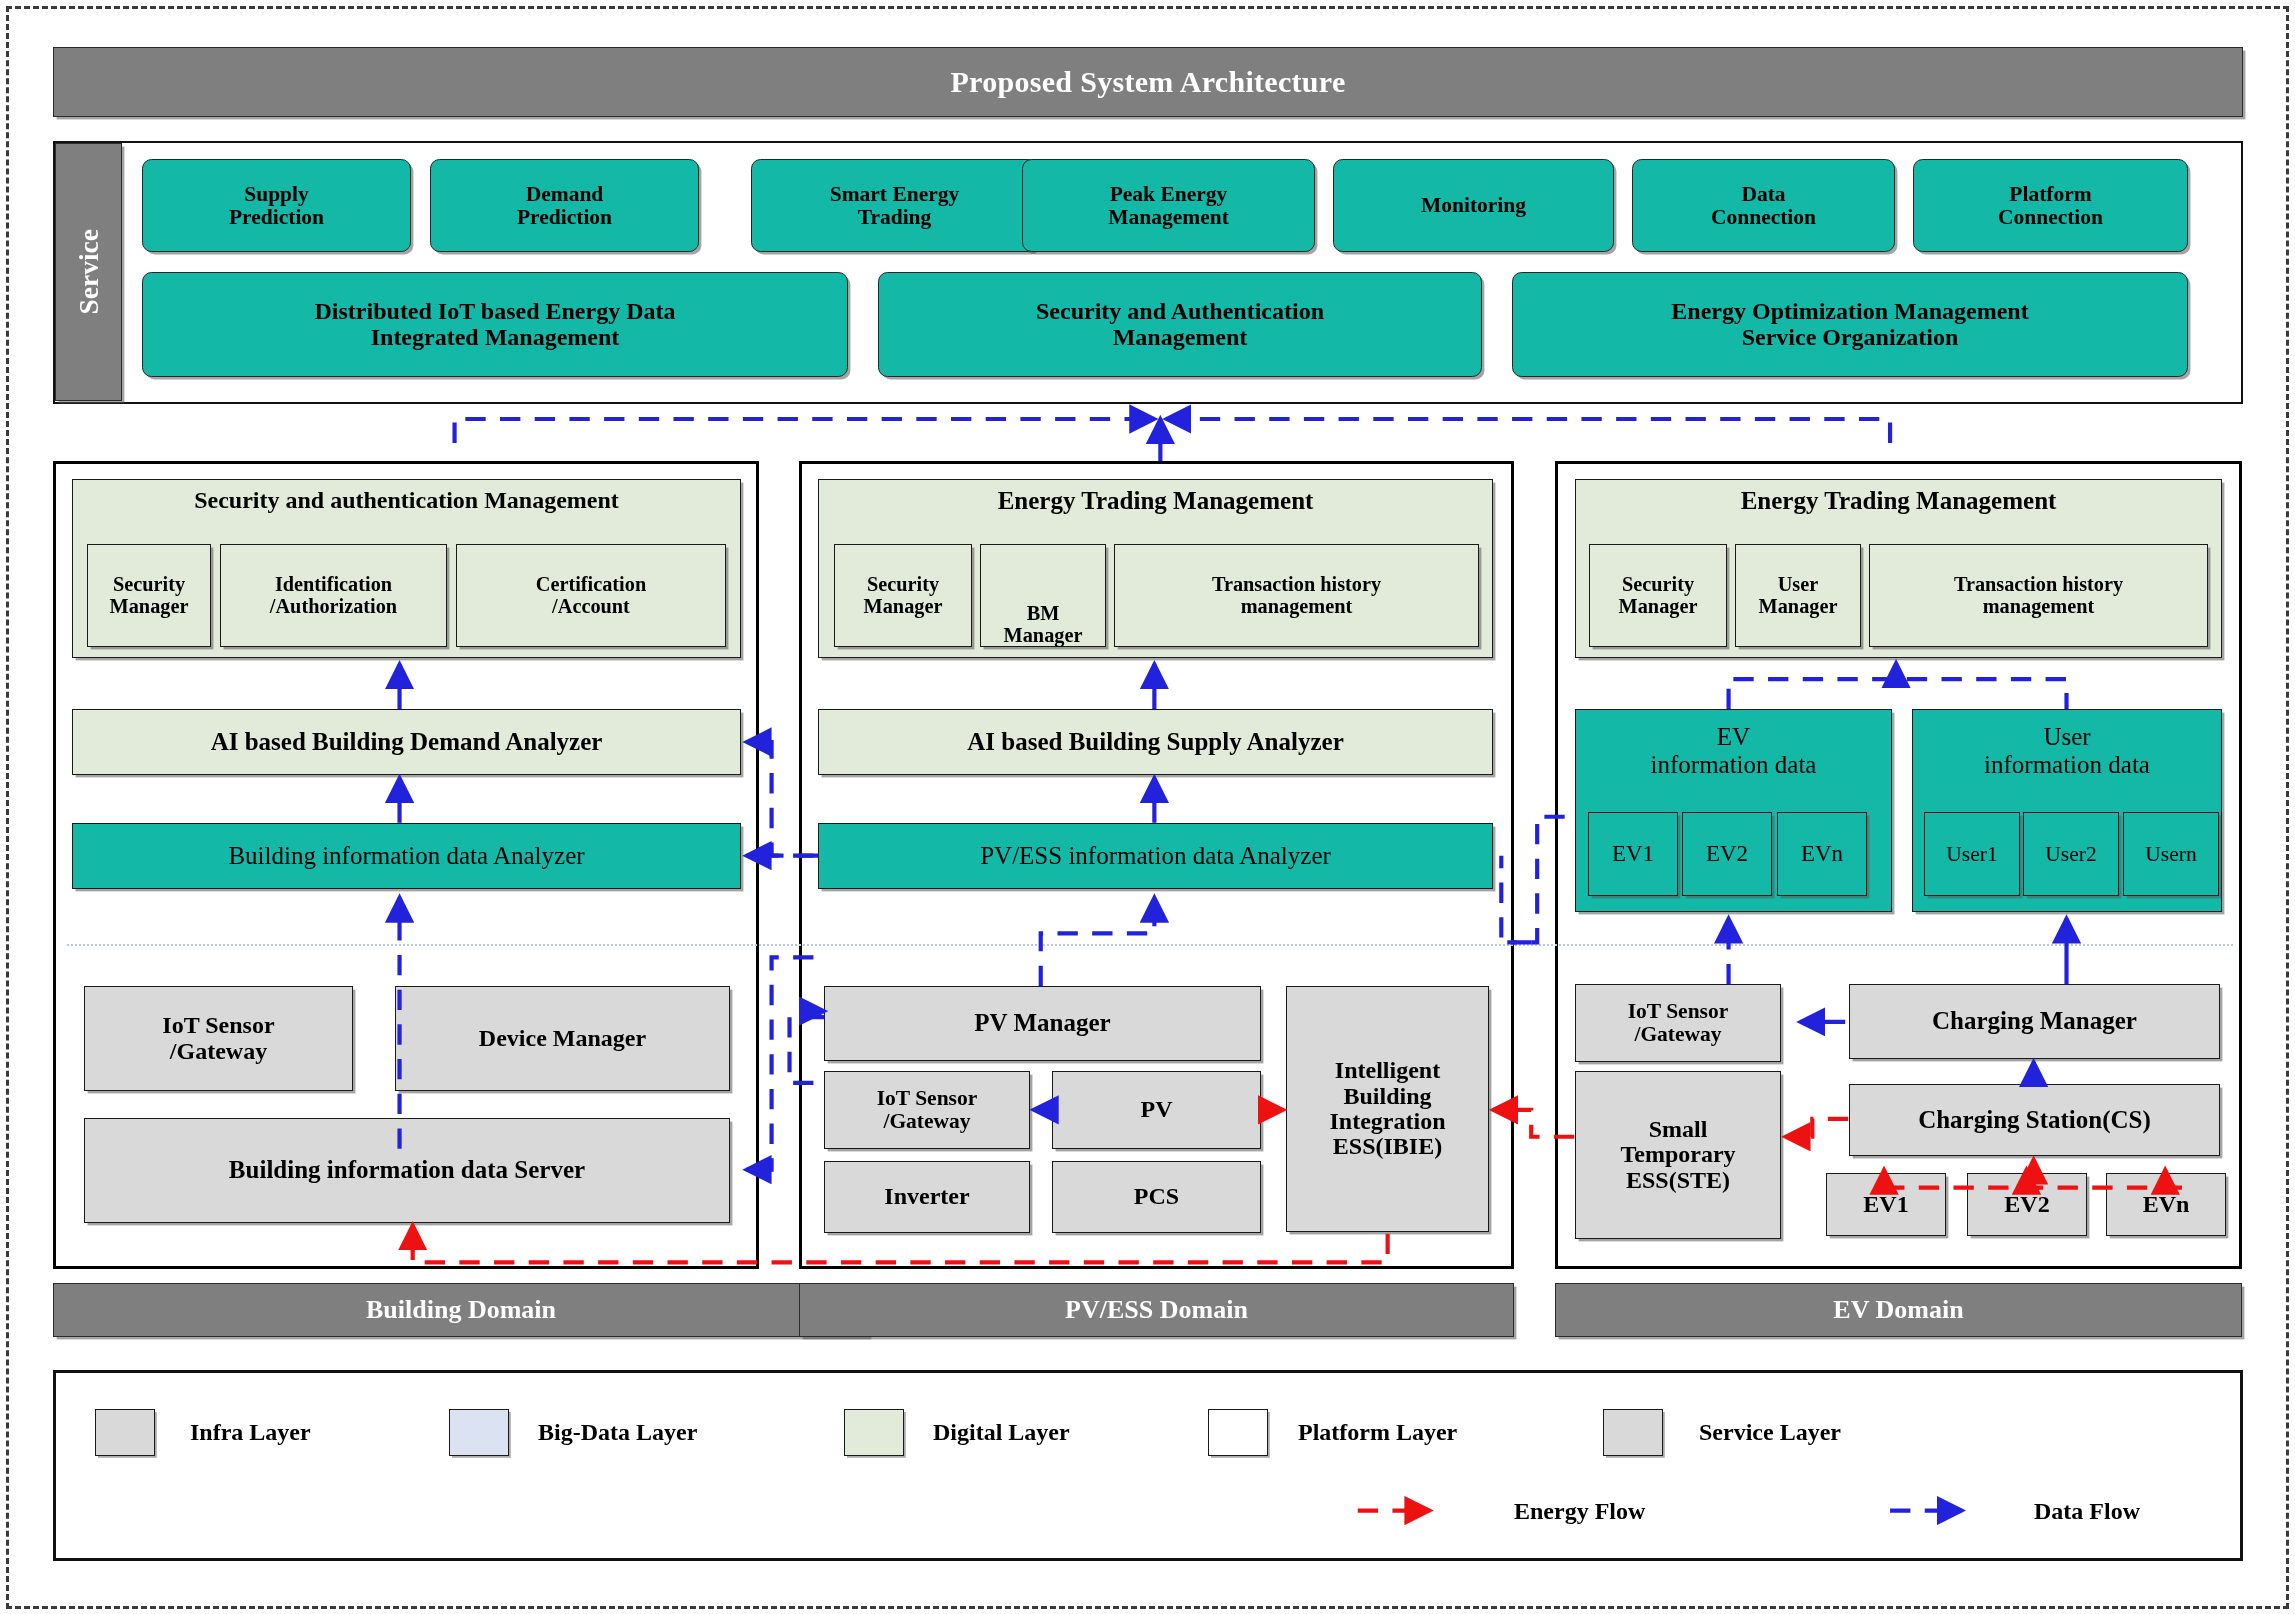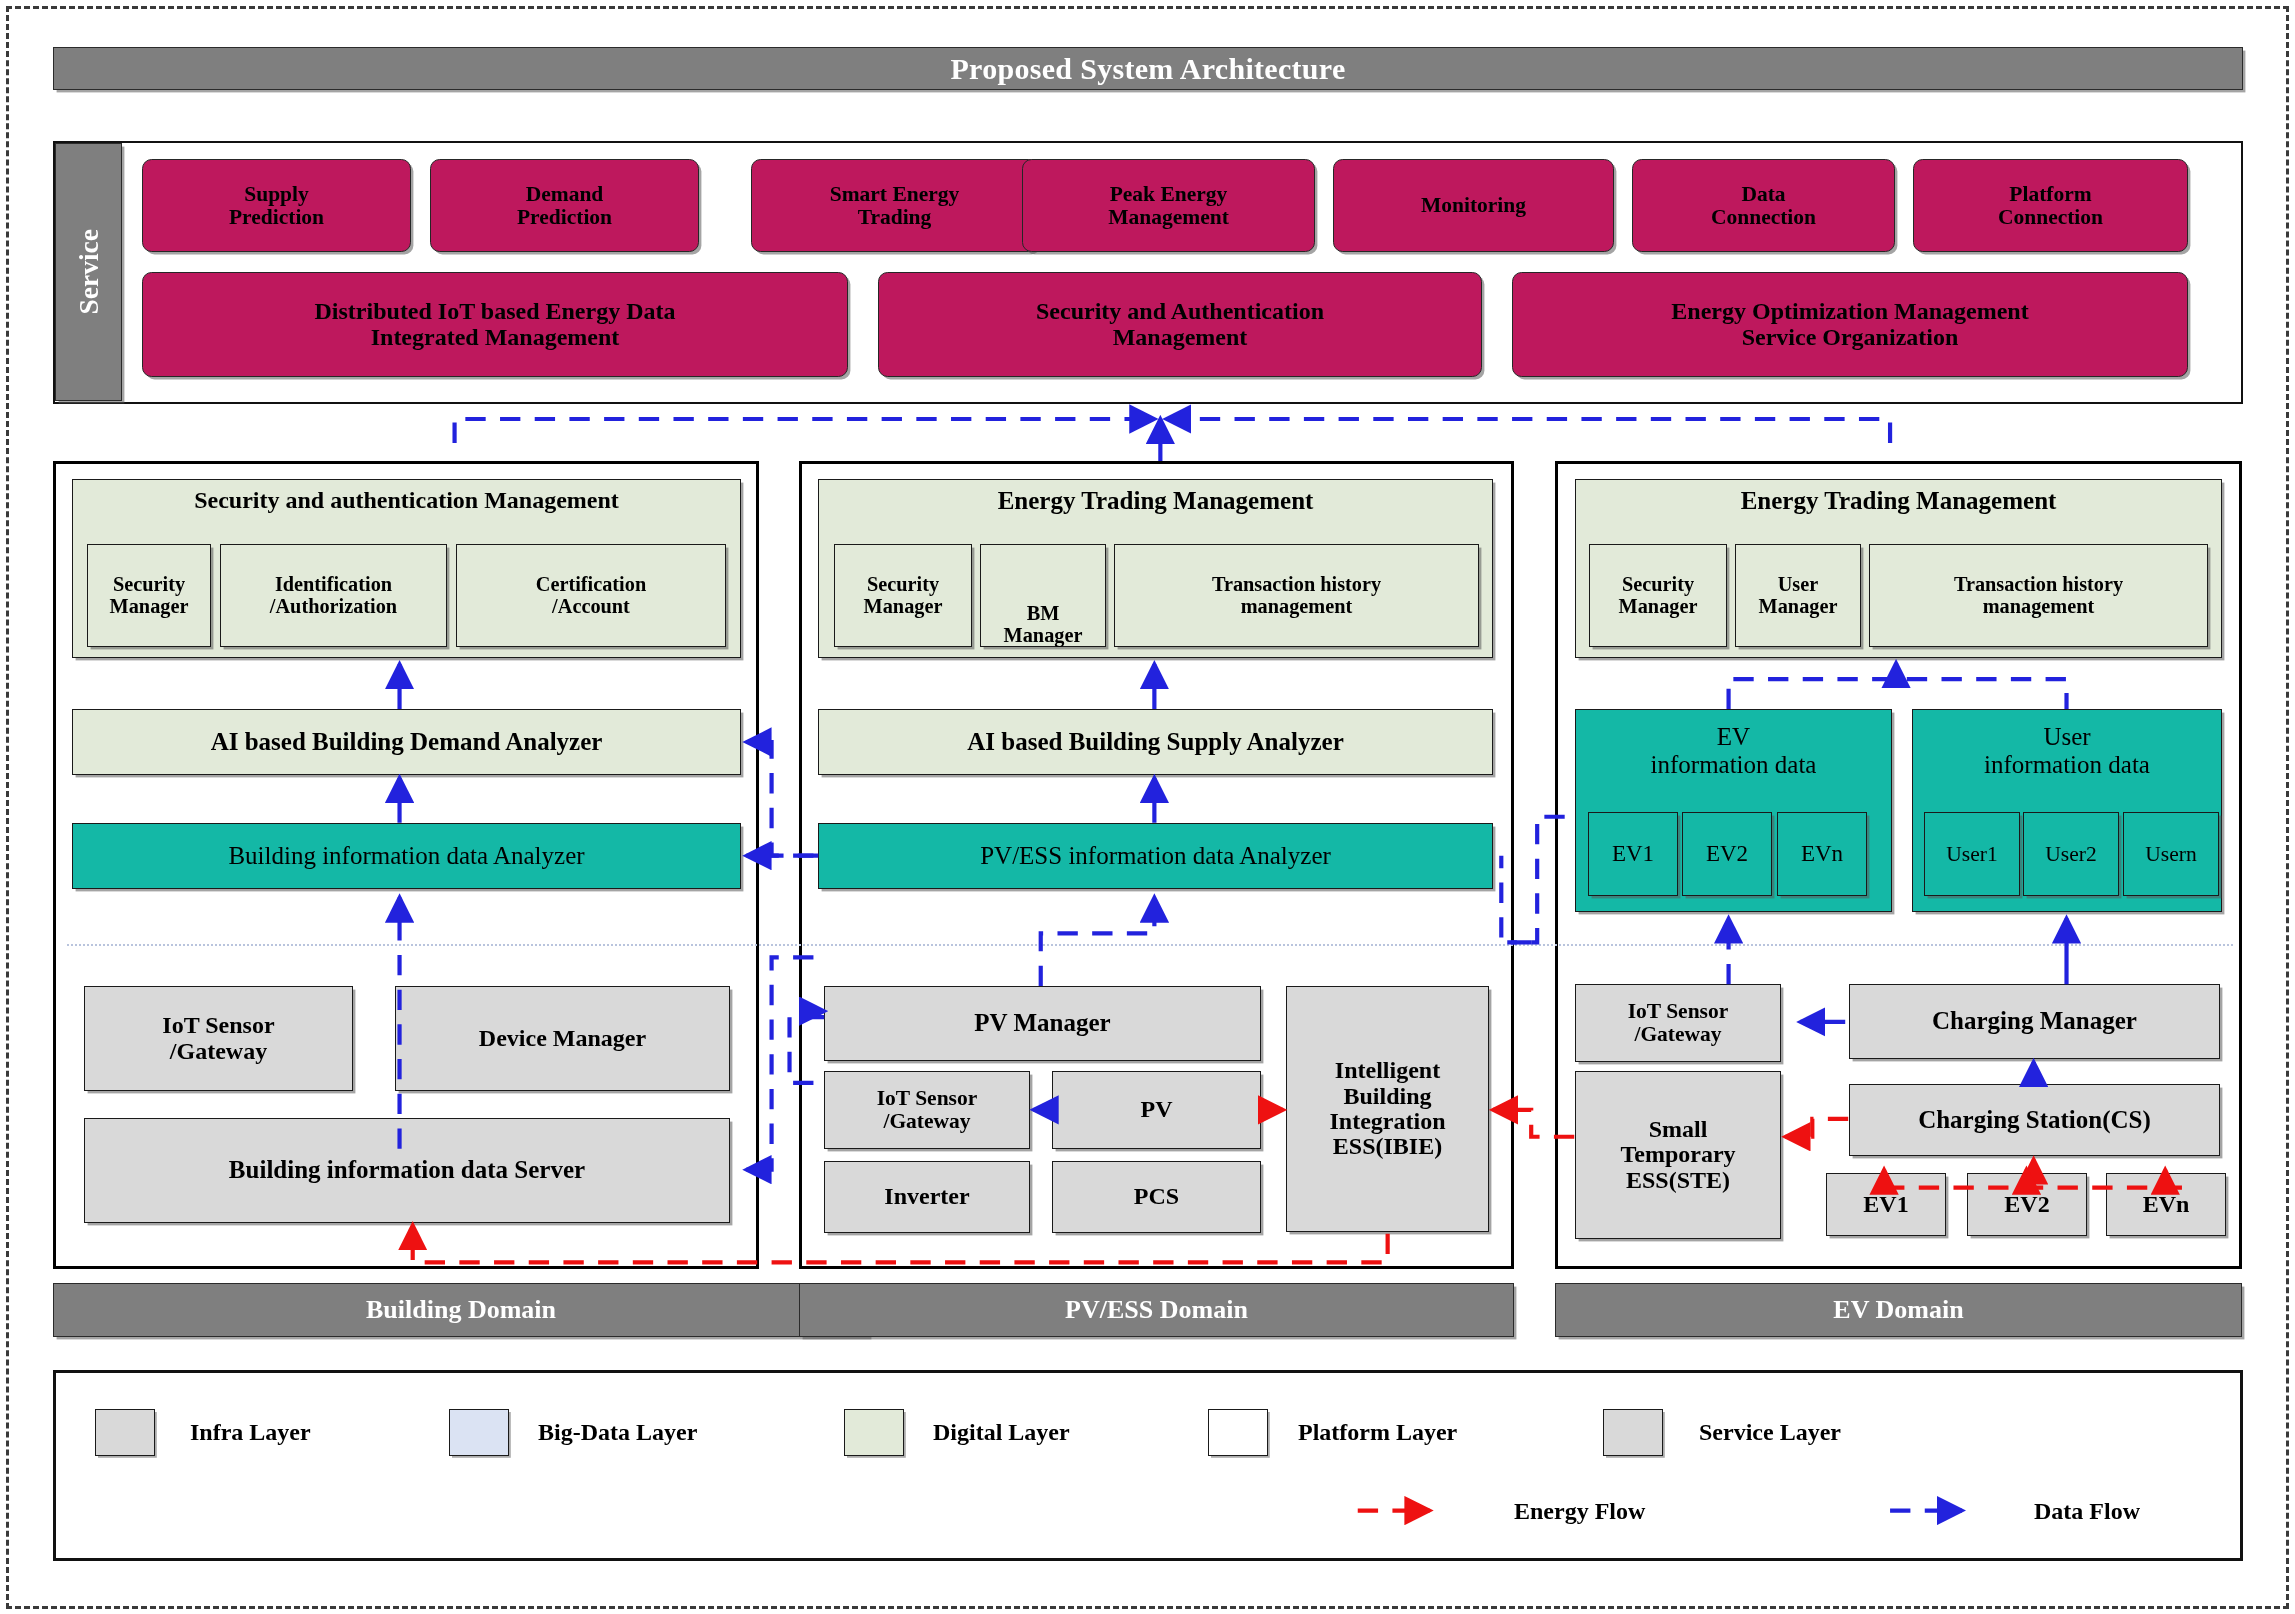--- a/index.html
+++ b/index.html
@@ -10,25 +10,25 @@
   
   .bx{position:absolute;box-sizing:border-box;border:1.8px solid #1a1a1a;
       display:flex;align-items:center;justify-content:center;text-align:center;
       box-shadow:3px 3px 0 -0.6px rgba(90,90,90,.55);}
   .bx span{display:block;line-height:1.06;padding:0 3.6px;}
 
   .gray{background:#7f7f7f;color:#fff;border-color:#2b2b2b;font-weight:bold;}
   .infra{background:#d9d9d9;color:#000;font-weight:bold;}
   .bigdata{background:#14b8a6;color:#000;font-weight:normal;}
   .digital{background:#e2ead9;color:#000;font-weight:bold;}
-  .service-box{background:#be185d;color:#000;font-weight:bold;border:1.8px solid #262626;border-radius:9.6px;}
+  .service-box{background:#14b8a6;color:#000;font-weight:bold;border:1.8px solid #262626;border-radius:9.6px;}
   .thin{border-width:1.2px;}
 
   
-  #title{left:53px;top:47px;width:2190px;height:43px;font-size:30px;letter-spacing:0.3px;}
+  #title{left:53px;top:47px;width:2190px;height:70px;font-size:30px;letter-spacing:0.3px;}
 
   
   #service-band{position:absolute;left:53px;top:141px;width:2190px;height:263px;
       border:2.4px solid #111;background:#fff;box-sizing:border-box;}
   #service-tab{left:55px;top:143px;width:67px;height:258px;font-size:27.5px;}
   #service-tab span{writing-mode:vertical-rl;transform:rotate(180deg);}
 
   .svc1{top:159px;height:93px;font-size:21.5px;}
   .svc2{top:272px;height:105px;font-size:23px;}
 

